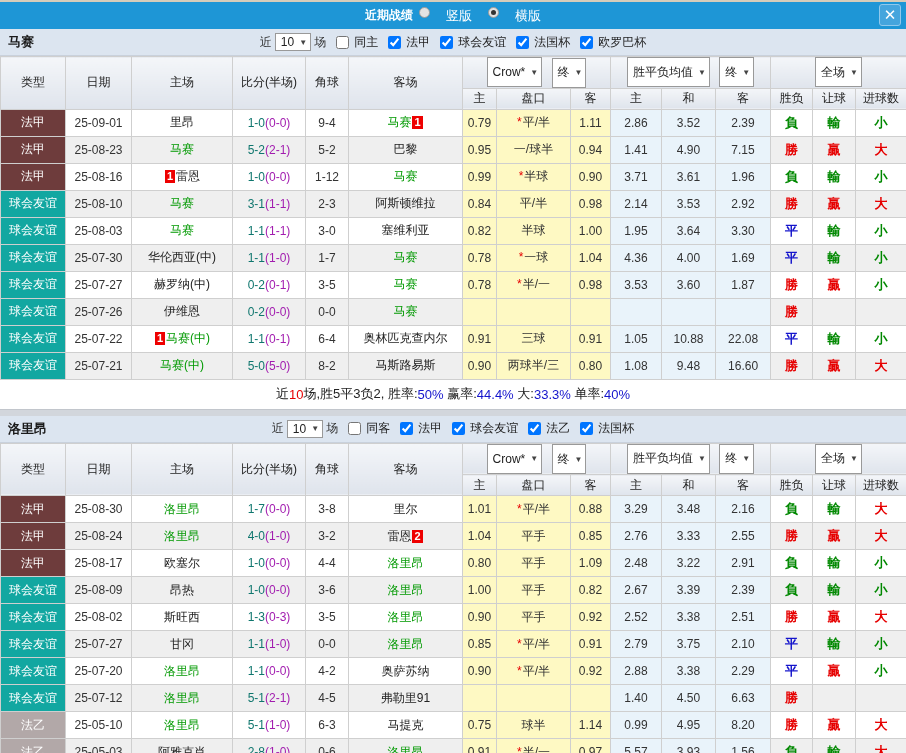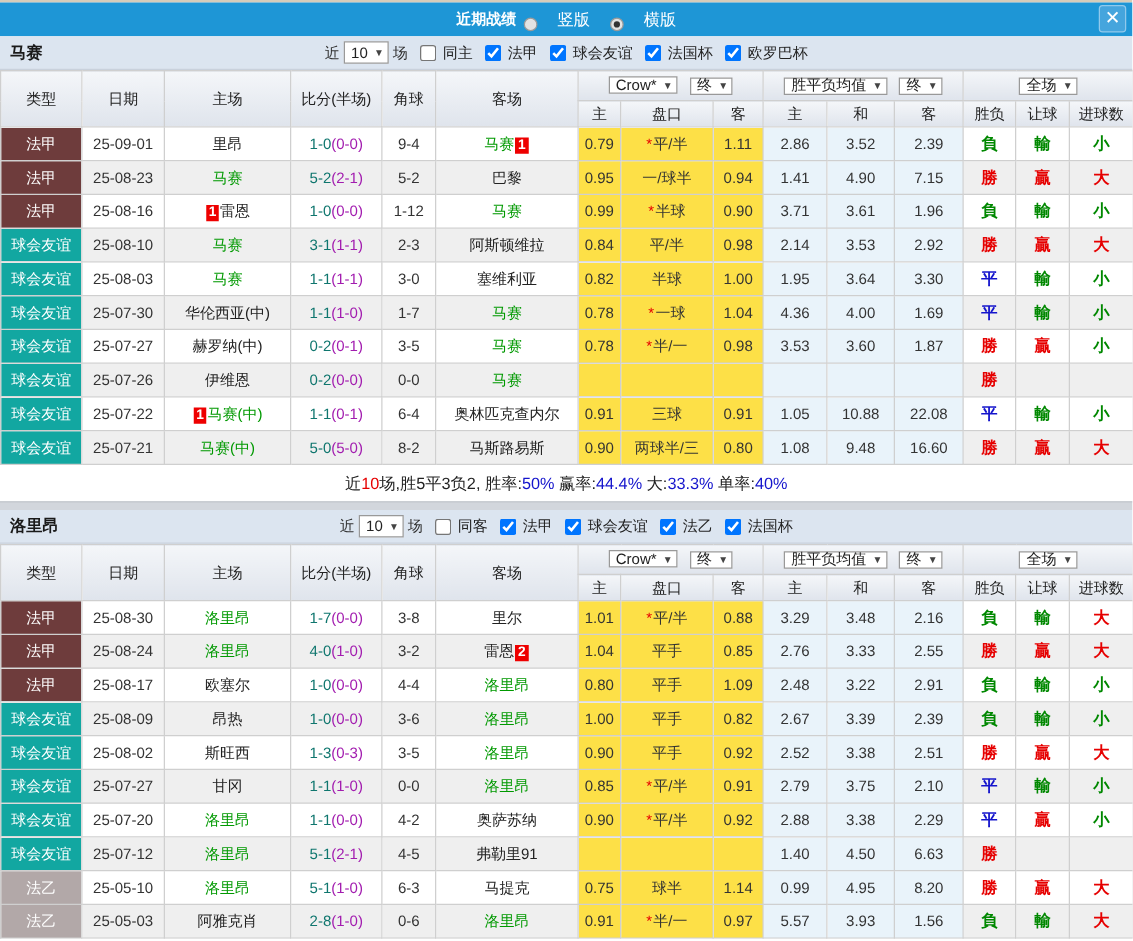--- a/index.html
+++ b/index.html
@@ -1,39 +1,39 @@
 <!DOCTYPE html>
 <html><head>
 <meta charset="utf-8">
 <style>
   *{box-sizing:border-box}
   html,body{margin:0;padding:0}
   body{width:906px;background:#fff;font-family:"Liberation Sans","DejaVu Sans",sans-serif;font-size:12px;color:#333}
   .topstrip{height:2px;background:#d6ccba}
   .titlebar{position:relative;height:27px;background:#1e96d6;display:flex;align-items:center;justify-content:center;gap:6px}
   .title{color:#fff;font-weight:bold;font-size:12px}
-  .radiowrap{display:flex;align-items:flex-end;gap:16px;color:#fff;font-size:13px}
+  .radiowrap{display:flex;align-items:flex-start;gap:16px;color:#fff;font-size:13px}
   .radio{width:11px;height:11px;border-radius:50%;background:#e3e3e3;border:1px solid #9a9a9a;display:inline-block;position:relative;cursor:pointer}
   .radio.on::after{content:"";position:absolute;left:2px;top:2px;width:5px;height:5px;border-radius:50%;background:#333}
   .closebtn{position:absolute;right:5px;top:2px;width:22px;height:22px;line-height:20px;text-align:center;background:#45a5dd;border:1px solid #90c9ec;border-radius:3px;color:#fff;font-size:15px;font-weight:bold;cursor:pointer}
   .secheader{position:relative;height:27px;background:#dce5f0;border-bottom:1px solid #c9d1dc;display:flex;align-items:center}
   .team{position:absolute;left:8px;font-weight:bold;font-size:13px;color:#1a1a1a}
   .filters{margin:0 auto;display:flex;align-items:center;gap:3px}
   .sel{display:inline-flex;align-items:center;background:#fff;border:1px solid #999;height:18px;padding:0 3px 0 5px;font-size:12px;color:#222;cursor:pointer;white-space:nowrap}
   .sel::after{content:"▼";font-size:8px;margin-left:5px;color:#444}
   .cb{margin:0 2px 0 7px;width:13px;height:13px;vertical-align:middle}
   .cblabel{color:#222}
   table{border-collapse:collapse;table-layout:fixed;width:906px}
   th,td{border:1px solid #cfcfcf;text-align:center;overflow:hidden;white-space:nowrap;padding:0}
   thead th{background:linear-gradient(#f4f6f9,#dfe4ec);font-weight:normal;color:#222;height:21px;font-size:12px}
   thead tr.h1 th{height:24px}
-  thead th.grp .sel{margin:0 3px;height:14px}
+  thead th.grp .sel{margin:0 3px;height:30px}
   tbody td{height:27px;background:#fff}
   tbody tr:nth-child(even) td{background:#efefef}
-  tbody tr td.odds{background:#fde047}
+  tbody tr td.odds{background:#fef9c3}
   tbody tr td.avg{background:#e9f3fa}
   tbody tr td.type{color:#fff}
   tbody tr td.l1{background:#6e3c3c}
   tbody tr td.fr{background:#12a7a1}
   tbody tr td.l2{background:#b2a8a8}
   .ft{color:#0f766e}
   .ht{color:#a21caf}
   td.corner,td.date{color:#333}
   .tm{color:#222}
   .tm.g{color:#009900}

